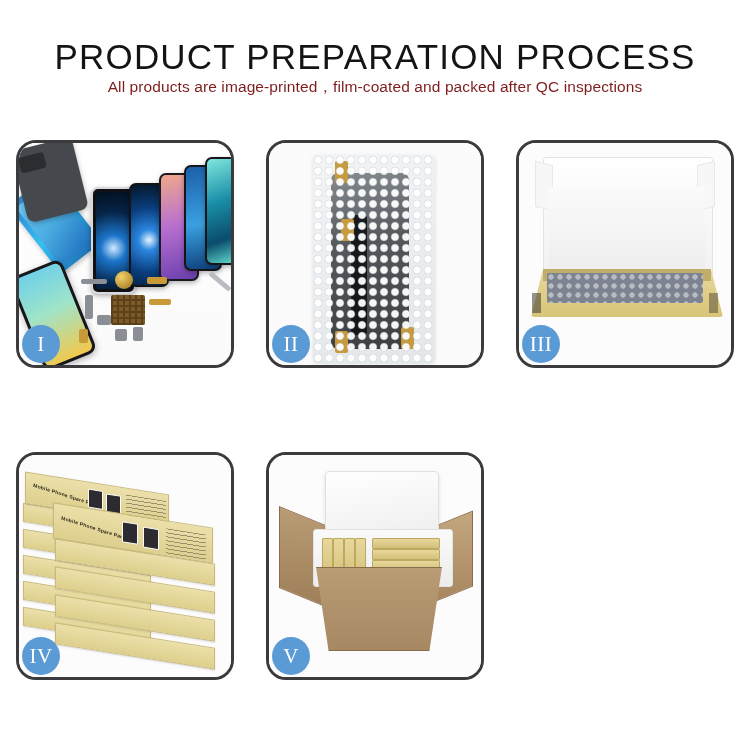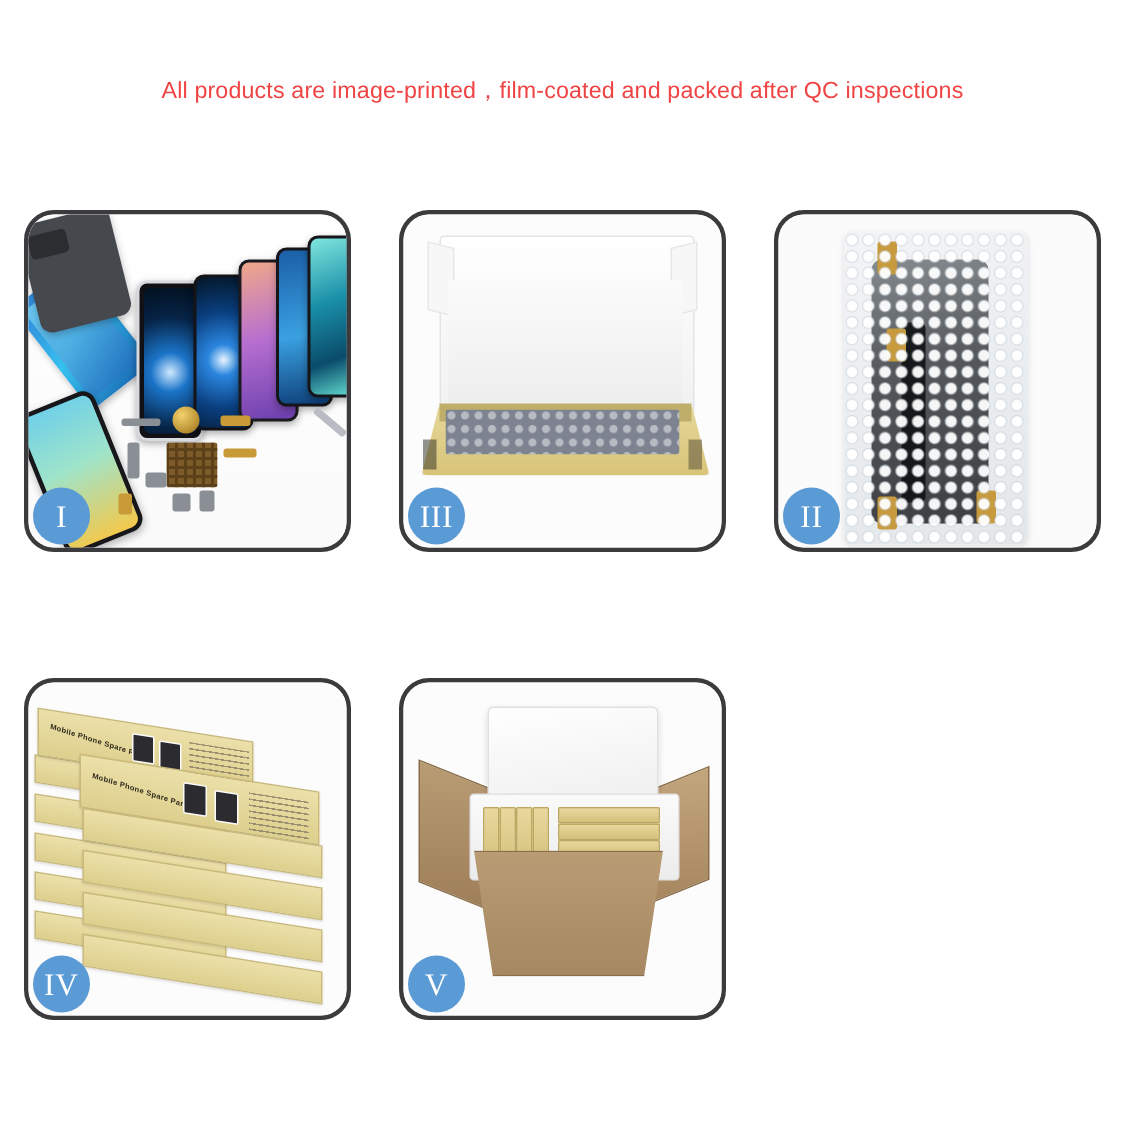--- a/index.html
+++ b/index.html
@@ -7,21 +7,21 @@
     width:750px;height:750px;background:#ffffff;
     font-family:"Liberation Sans","DejaVu Sans",sans-serif;
     overflow:hidden;position:relative;
   }
   .header{text-align:center;padding-top:38px;}
   .title{
     font-size:35px;letter-spacing:1.2px;color:#141414;
     font-weight:400;line-height:1.1;white-space:nowrap;
   }
   .subtitle{
-    font-size:15.5px;color:#ef4444;margin-top:12px;
+    font-size:15.5px;color:#7f1d1d;
     letter-spacing:.1px;white-space:nowrap;font-weight:400;
   }
   .grid{
     position:absolute;left:16px;top:140px;width:718px;
     display:grid;grid-template-columns:repeat(3,218px);
     grid-template-rows:228px 228px;column-gap:32px;row-gap:84px;
   }
   .panel{
     position:relative;border:3.5px solid #3b3b3d;border-radius:20px;
     background:#ffffff;overflow:visible;
@@ -164,20 +164,21 @@
     clip-path:polygon(0 38%,100% 0,100% 68%,0 100%);}
   .v6seam{position:absolute;left:58px;top:30px;width:120px;height:3px;
     background:#a98c68;transform:rotate(13deg);opacity:.8;}
   .v6tape1{position:absolute;left:38px;top:90px;width:16px;height:20px;background:#a8896a;opacity:.85;}
   .v6tape2{position:absolute;left:38px;top:158px;width:16px;height:18px;background:#a8896a;opacity:.8;}
 </style>
 </head>
 <body>
 
 <div class="header">
+  <div class="title">PRODUCT PREPARATION PROCESS</div>
   <div class="subtitle">All products are image-printed，film-coated and packed after QC inspections</div>
 </div>
 
 <div class="grid">
 
   <div class="panel">
     <div class="pinner p1">
       <div class="ph ph1"></div>
       <div class="ph ph2"></div>
       <div class="ph ph3"></div>
@@ -195,47 +196,47 @@
       <div class="chip" style="left:114px;top:184px;width:10px;height:14px;"></div>
       <div class="gold" style="left:128px;top:134px;width:20px;height:7px;"></div>
       <div class="gold" style="left:130px;top:156px;width:22px;height:6px;"></div>
       <div class="gold" style="left:60px;top:186px;width:9px;height:14px;"></div>
       <div class="tool"></div>
     </div>
     <div class="badge">I</div>
   </div>
 
   <div class="panel">
+    <div class="pinner p2">
+      <div class="bag">
+        <div class="inpart"></div>
+        <div class="flex"></div>
+        <div class="tabg" style="left:22px;top:6px;"></div>
+        <div class="tabg" style="left:28px;top:64px;"></div>
+        <div class="tabg" style="left:22px;top:176px;"></div>
+        <div class="tabg" style="left:88px;top:172px;"></div>
+        <div class="bwrap"></div>
+      </div>
+    </div>
+    <div class="badge">II</div>
+  </div>
+
+  <div class="panel">
     <div class="pinner p3">
       <div class="b3lid"></div>
       <div class="b3flapL"></div>
       <div class="b3flapR"></div>
       <div class="b3foam"></div>
       <div class="b3base"></div>
       <div class="b3inner"></div>
       <div class="b3bub"></div>
       <div class="b3notchL"></div>
       <div class="b3notchR"></div>
     </div>
     <div class="badge">III</div>
-  </div>
-
-  <div class="panel">
-    <div class="pinner p2">
-      <div class="bag">
-        <div class="inpart"></div>
-        <div class="flex"></div>
-        <div class="tabg" style="left:22px;top:6px;"></div>
-        <div class="tabg" style="left:28px;top:64px;"></div>
-        <div class="tabg" style="left:22px;top:176px;"></div>
-        <div class="tabg" style="left:88px;top:172px;"></div>
-        <div class="bwrap"></div>
-      </div>
-    </div>
-    <div class="badge">II</div>
   </div>
 
   <div class="panel">
     <div class="pinner p4">
       <div class="stack">
         <div class="sbox" style="left:4px;top:58px;width:126px;height:17px;transform:skewY(9deg);"></div>
         <div class="sbox" style="left:4px;top:84px;width:126px;height:17px;transform:skewY(9deg);"></div>
         <div class="sbox" style="left:4px;top:110px;width:126px;height:17px;transform:skewY(9deg);"></div>
         <div class="sbox" style="left:4px;top:136px;width:126px;height:17px;transform:skewY(9deg);"></div>
         <div class="sbox" style="left:4px;top:162px;width:126px;height:17px;transform:skewY(9deg);"></div>

